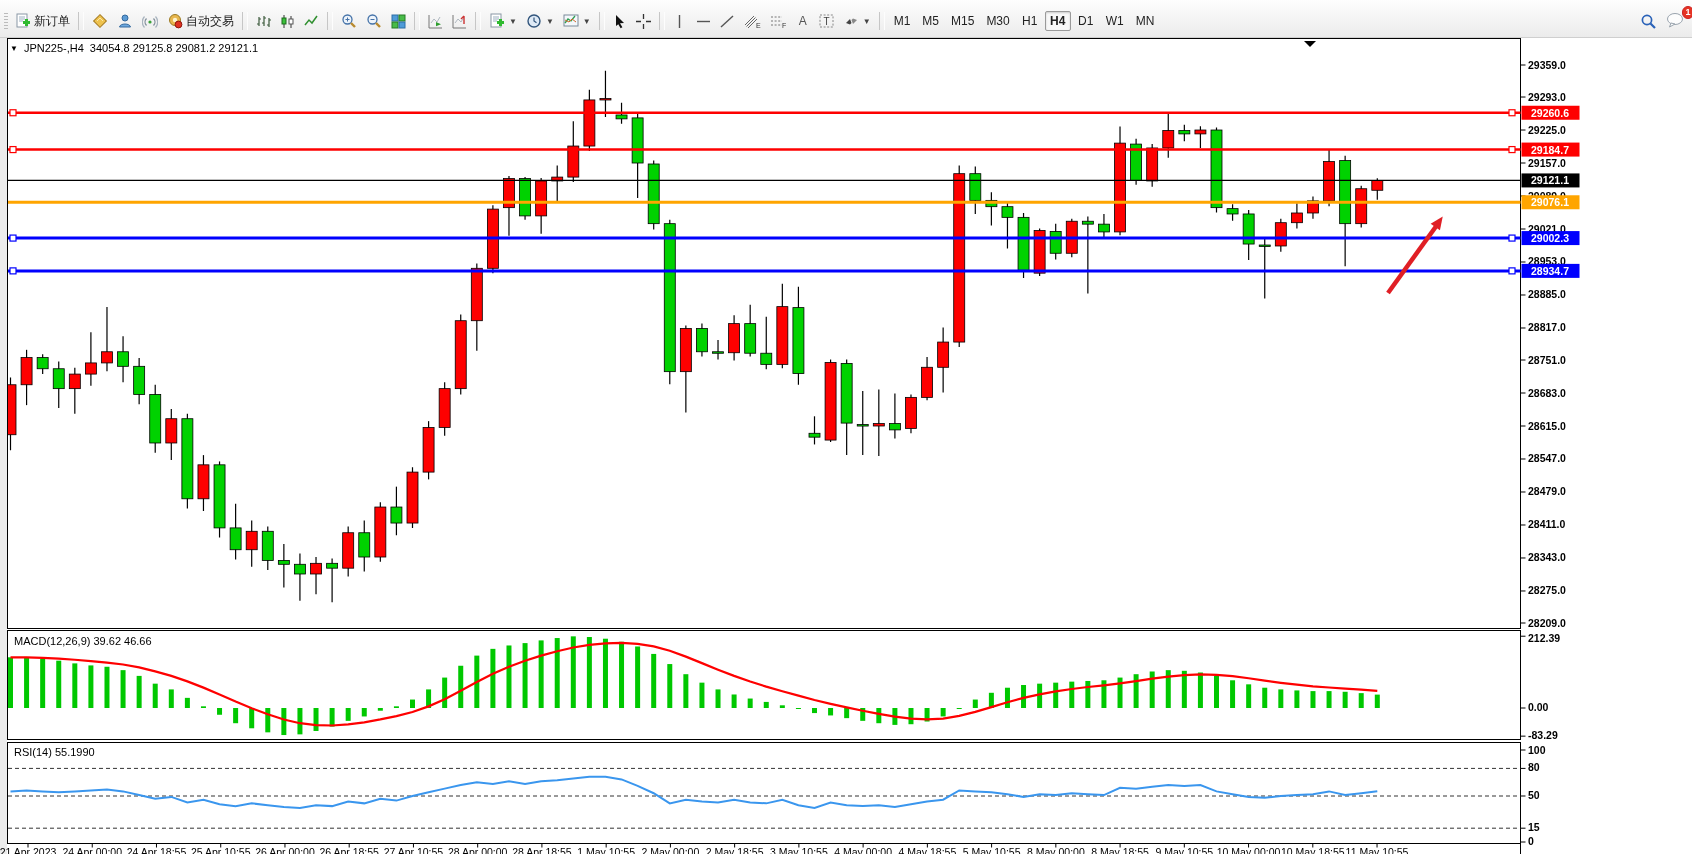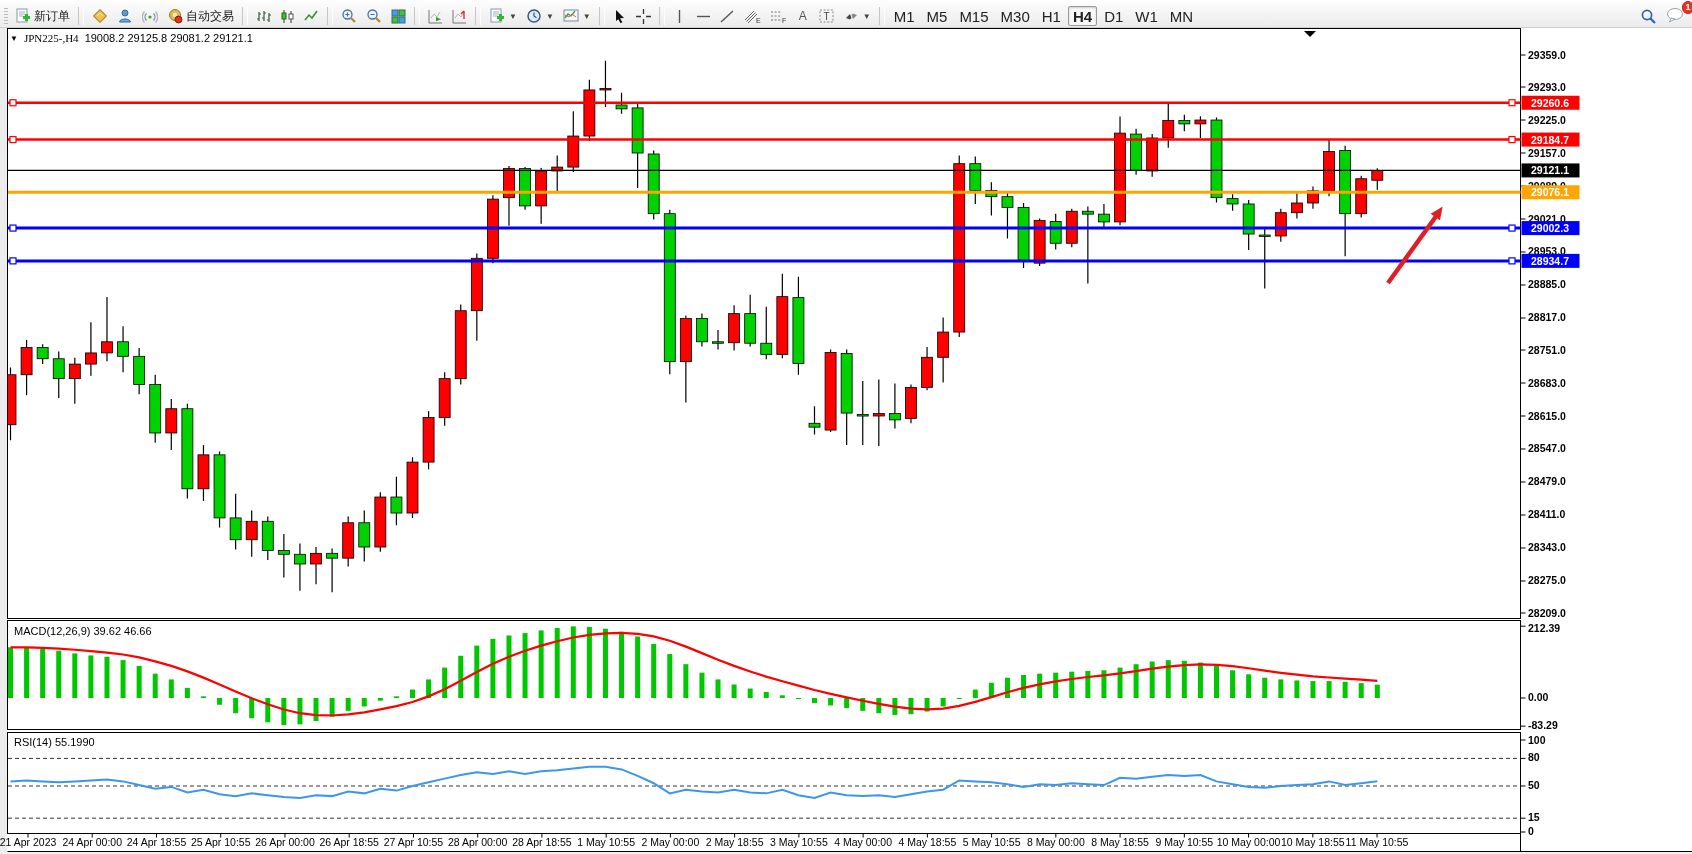--- a/index.html
+++ b/index.html
@@ -1,30 +1,30 @@
 <!DOCTYPE html>
 <html><head>
 <meta charset="utf-8">
 <style>
   * { box-sizing: border-box; margin: 0; padding: 0; }
   html,body { width:1692px; height:854px; overflow:hidden; background:#fff;
     font-family:"Liberation Sans", sans-serif; }
   
-  .toolbar { height:28px; width:1692px; display:flex; align-items:center;
+  .toolbar { height:38px; width:1692px; display:flex; align-items:center;
     background:linear-gradient(#fefefe,#ebebeb); border-bottom:1px solid #cfcfcf;
     padding:5px 4px 0 2px; gap:1px; }
   .tb { height:20px; min-width:22px; display:inline-flex; align-items:center; justify-content:center;
     gap:3px; padding:0 3px; border:1px solid transparent; border-radius:2px; background:transparent;
     font-family:inherit; font-size:12px; color:#1a1a1a; cursor:default; }
   .tb svg { display:block; }
   .tb .caret { font-size:8px; color:#444; margin-left:1px; }
   .sep { width:6px; height:18px; border-left:1px solid #c6c6c6; border-right:1px solid #fdfdfd; margin:0 3px; }
   .grip { width:4px; height:16px; margin:0 2px;
     background:repeating-linear-gradient(#bbb 0 1px, transparent 1px 3px); }
-  .tf { font-size:15px; font-weight:400; color:#222; min-width:26px; padding:0 4px; }
+  .tf { font-size:12px; font-weight:400; color:#222; min-width:26px; padding:0 4px; }
   .tf.active { border:1px solid #9a9a9a; background:#f8f8f8; box-shadow:inset 0 1px 2px rgba(0,0,0,.18);font-weight:bold; }
   .spacer { flex:1; }
   .badge { position:absolute; top:-4px; right:-6px; background:#e53324; color:#fff;
     border-radius:8px; font-size:9px; font-weight:700; line-height:11px; min-width:12px;
     text-align:center; padding:0 2px; border:1px solid #c22; }
   .chatwrap { position:relative; }
   
   .chart-region { position:relative; width:1692px; height:832px; background:#fff; }
   .chart-region svg { position:absolute; left:0; top:0; }
   .chart-title { position:absolute; left:10px; top:4px; font-size:11px; color:#000;
@@ -928,16 +928,16 @@
           <text x="1248.56" y="840" font-size="10.5" fill="#000" text-anchor="middle" font-family="Liberation Sans,sans-serif">10 May 00:00</text>
           <line x1="1312.8" y1="827.5" x2="1312.8" y2="831.5" stroke="#000"></line>
           <text x="1312.8" y="840" font-size="10.5" fill="#000" text-anchor="middle" font-family="Liberation Sans,sans-serif">10 May 18:55</text>
           <line x1="1377.04" y1="827.5" x2="1377.04" y2="831.5" stroke="#000"></line>
           <text x="1377.04" y="840" font-size="10.5" fill="#000" text-anchor="middle" font-family="Liberation Sans,sans-serif">11 May 10:55</text>
         </g>
       </svg>
     </div>
   <div class="chart-title">
     <span class="tri">▼</span>
-    <span style="font-weight:400;font-family:Liberation Serif, serif;">JPN225-,H4</span>
-    <span>19008.2 29125.8 29081.2 29121.1</span>
+    <span style="font-weight:400;">JPN225-,H4</span>
+    <span>34054.8 29125.8 29081.2 29121.1</span>
   </div>
 </div>
 
 </body></html>

